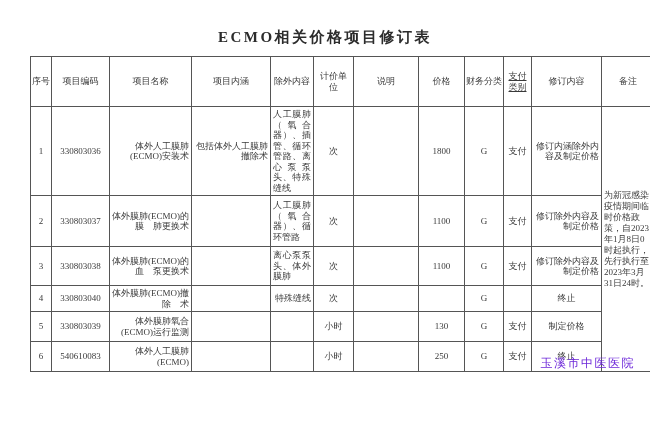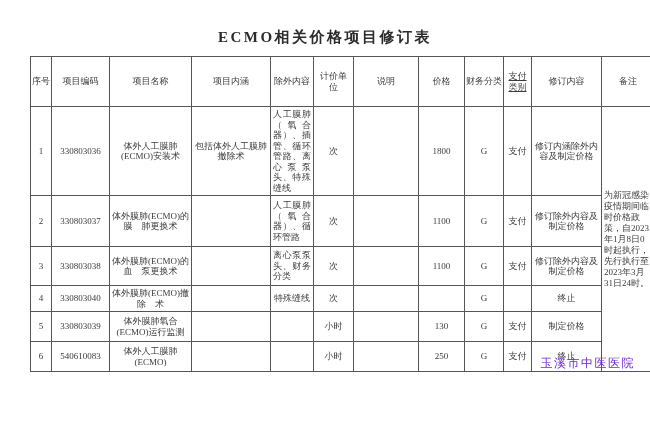--- a/index.html
+++ b/index.html
@@ -38,21 +38,21 @@
     word-break:break-word;
   }
   .price-table th {
     font-weight:normal;
     text-align:center;
     padding:1px;
   }
   th.th-unit { padding:14px 4px; }   
   th.th-pay  { padding:7px 2px;text-decoration:underline; }   
   td.center { text-align:center; }
-  td.left   { text-align:center; }
+  td.left   { text-align:right; }
   td.justify{ text-align:justify;margin-left:36px; }
   td.remark-cell {
     font-size:9px; line-height:11px;
     text-align:left; vertical-align:middle;
     padding:2px 2px;
   }
   tr.rh { height:26px; }
   tr.r1 { height:89px; }
   tr.r2 { height:51px; }
   tr.r3 { height:39px; }
@@ -131,21 +131,21 @@
       <td class="center">1100</td>
       <td class="center">G</td>
       <td class="center">支付</td>
       <td class="left">修订除外内容及制定价格</td>
     </tr>
     <tr class="r3">
       <td class="center">3</td>
       <td class="center">330803038</td>
       <td class="left">体外膜肺(ECMO)的血　泵更换术</td>
       <td class="left"></td>
-      <td class="justify">离心泵泵头、财务分类</td>
+      <td class="justify">离心泵泵头、体外膜肺</td>
       <td class="center">次</td>
       <td class="center"></td>
       <td class="center">1100</td>
       <td class="center">G</td>
       <td class="center">支付</td>
       <td class="left">修订除外内容及制定价格</td>
     </tr>
     <tr class="r4">
       <td class="center">4</td>
       <td class="center">330803040</td>

